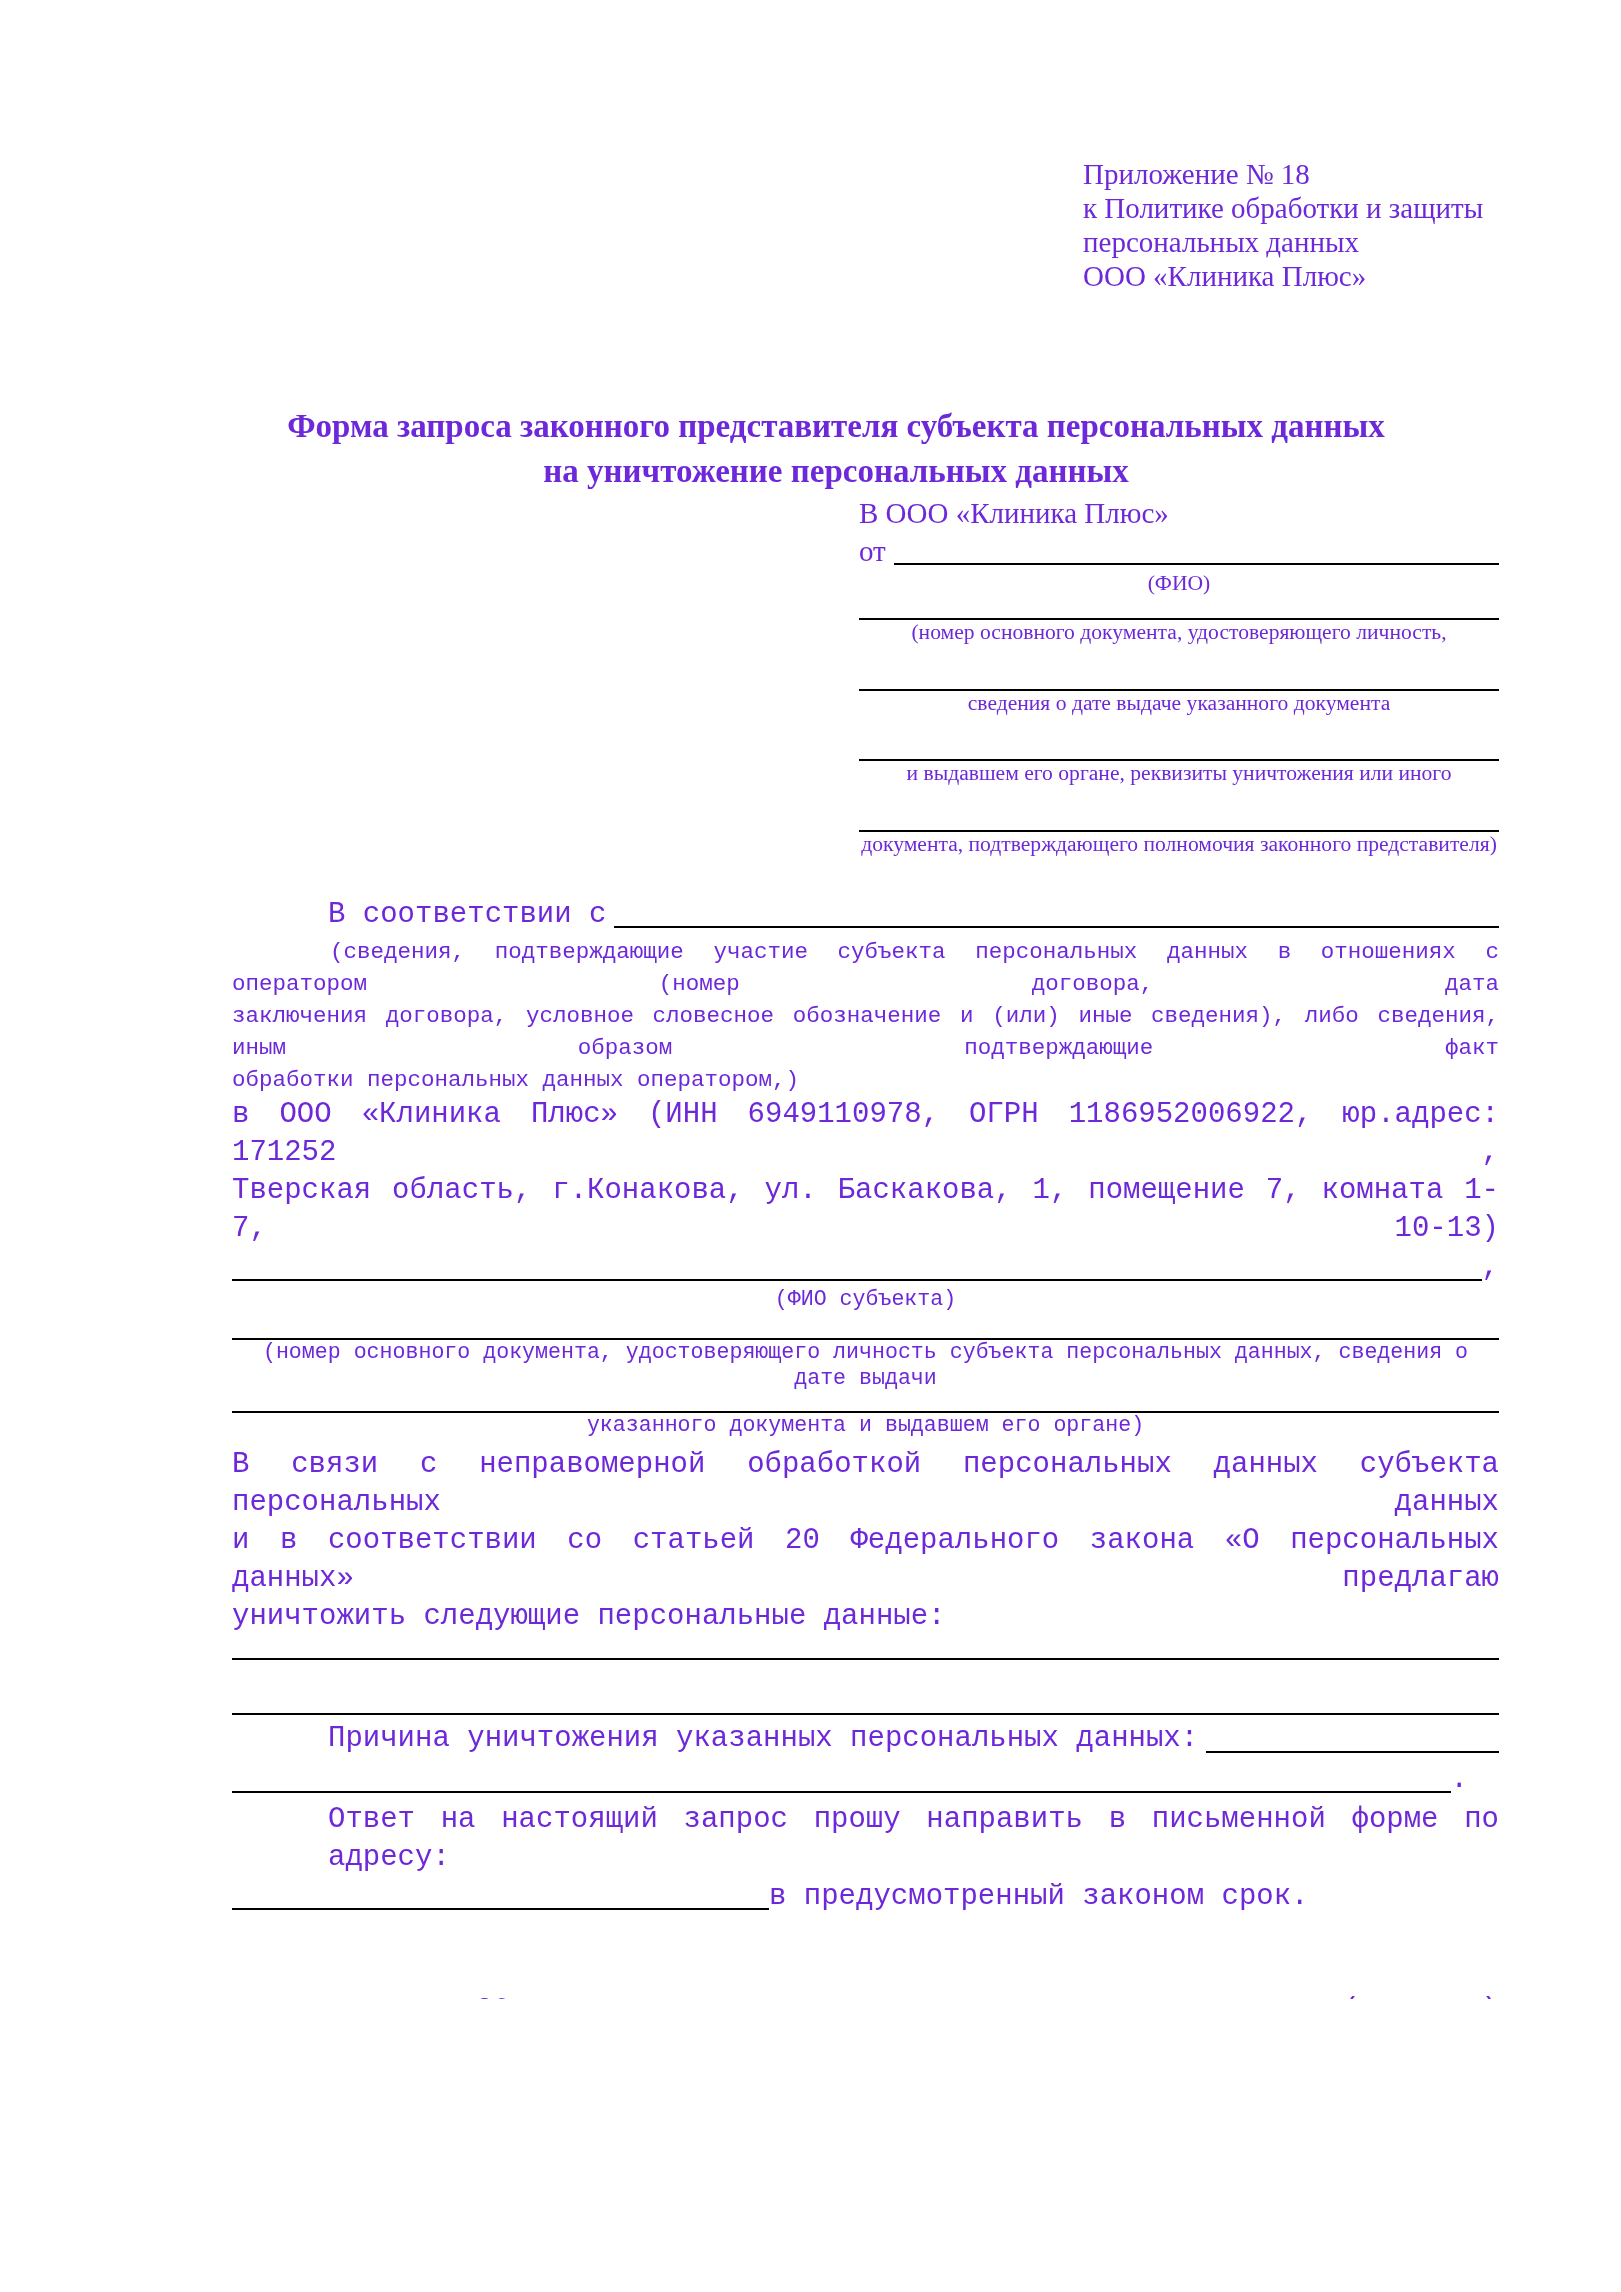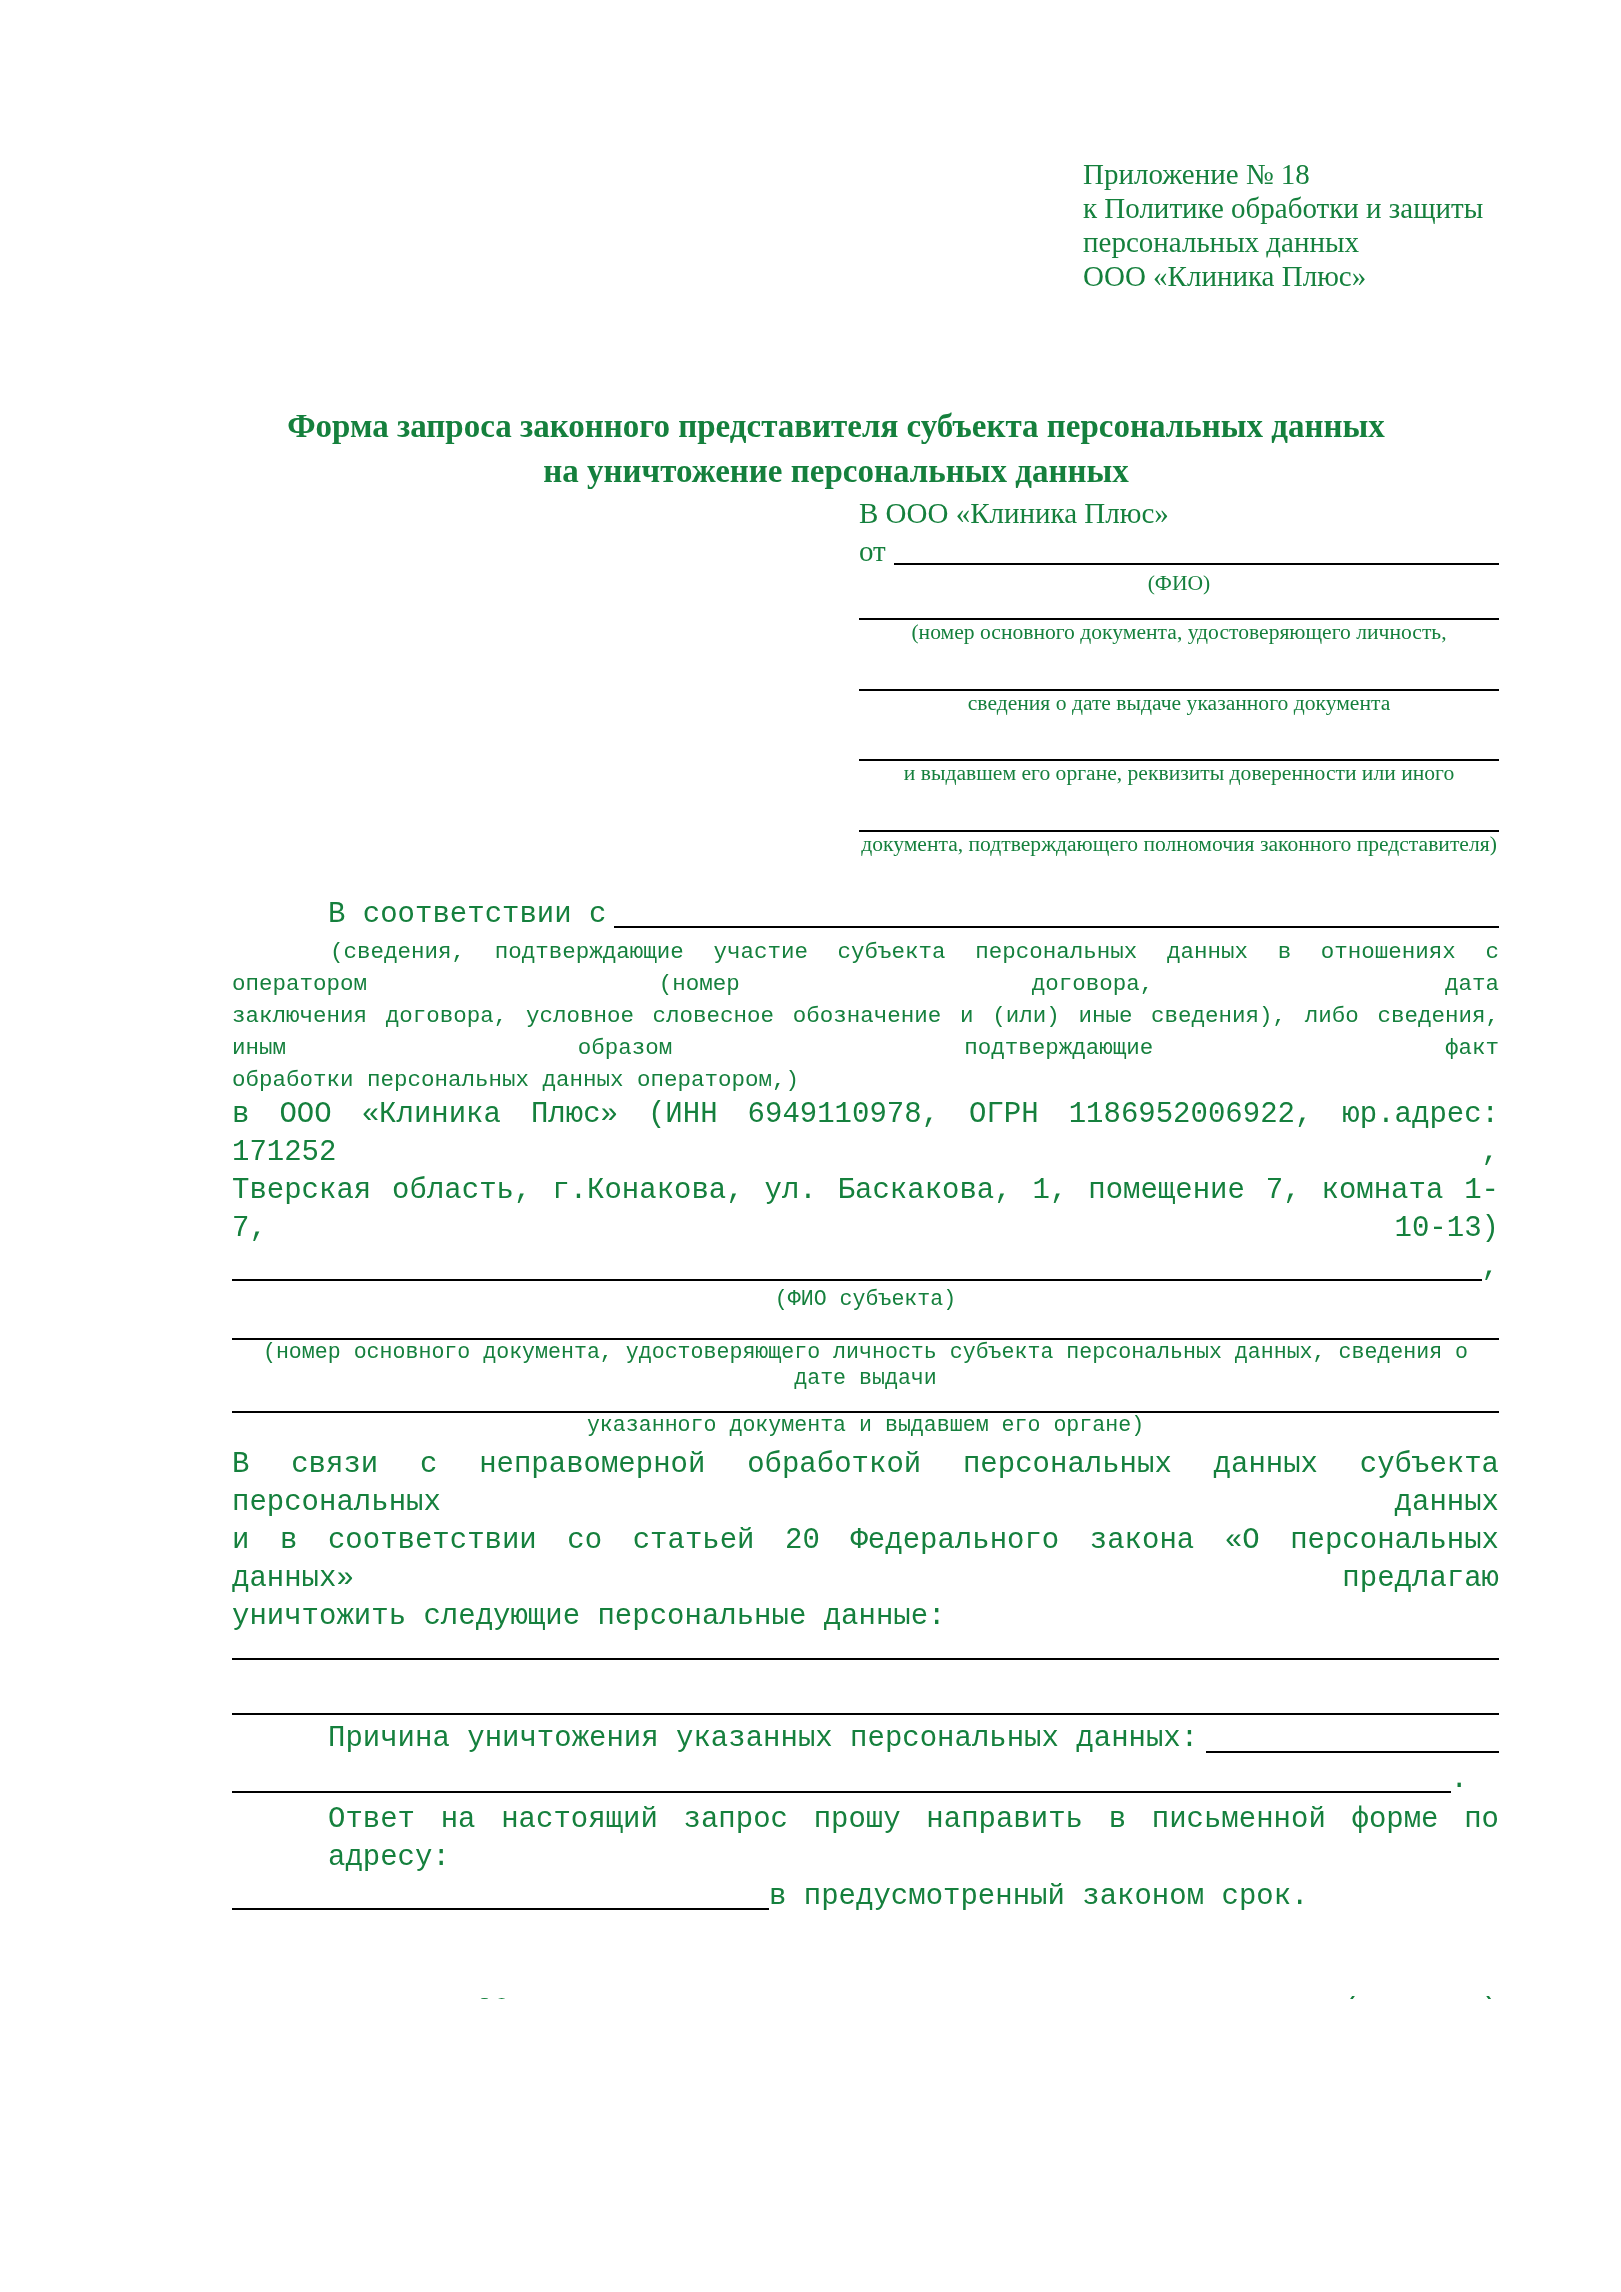--- a/index.html
+++ b/index.html
@@ -2,21 +2,21 @@
 <html lang="ru"><head>
 <meta charset="utf-8">
 <style>
   * { margin: 0; padding: 0; box-sizing: border-box; }
   html, body { background: #ffffff; }
   .page {
     position: relative;
     width: 1621px;
     height: 1999px;
     background: #ffffff;
-    color: #15803d;
+    color: #6d28d9;
     font-family: "Liberation Serif", "DejaVu Serif", serif;
     font-size: 29px;
     line-height: 39px;
     padding: 157px 122px 0 232px;
     overflow: hidden;
   }
   
   .appendix { margin-left: 851px; font-size: 29px; line-height: 34px; }
   
   .title {
@@ -90,21 +90,21 @@
     </div>
     <div class="cap center">(ФИО)</div>
 
     <div class="blank mt22"></div>
     <div class="cap center">(номер основного документа, удостоверяющего личность,</div>
 
     <div class="blank mt44"></div>
     <div class="cap center">сведения о дате выдаче указанного документа</div>
 
     <div class="blank mt44"></div>
-    <div class="cap center">и выдавшем его органе, реквизиты доверенности или иного</div>
+    <div class="cap center">и выдавшем его органе, реквизиты уничтожения или иного</div>
 
     <div class="blank mt44"></div>
     <div class="cap center">документа, подтверждающего полномочия законного представителя)</div>
   </div>
 
   <div class="main">
 
     <div class="row indent accordance">
       <span>В соответствии с</span>
       <span class="fill ml"></span>

